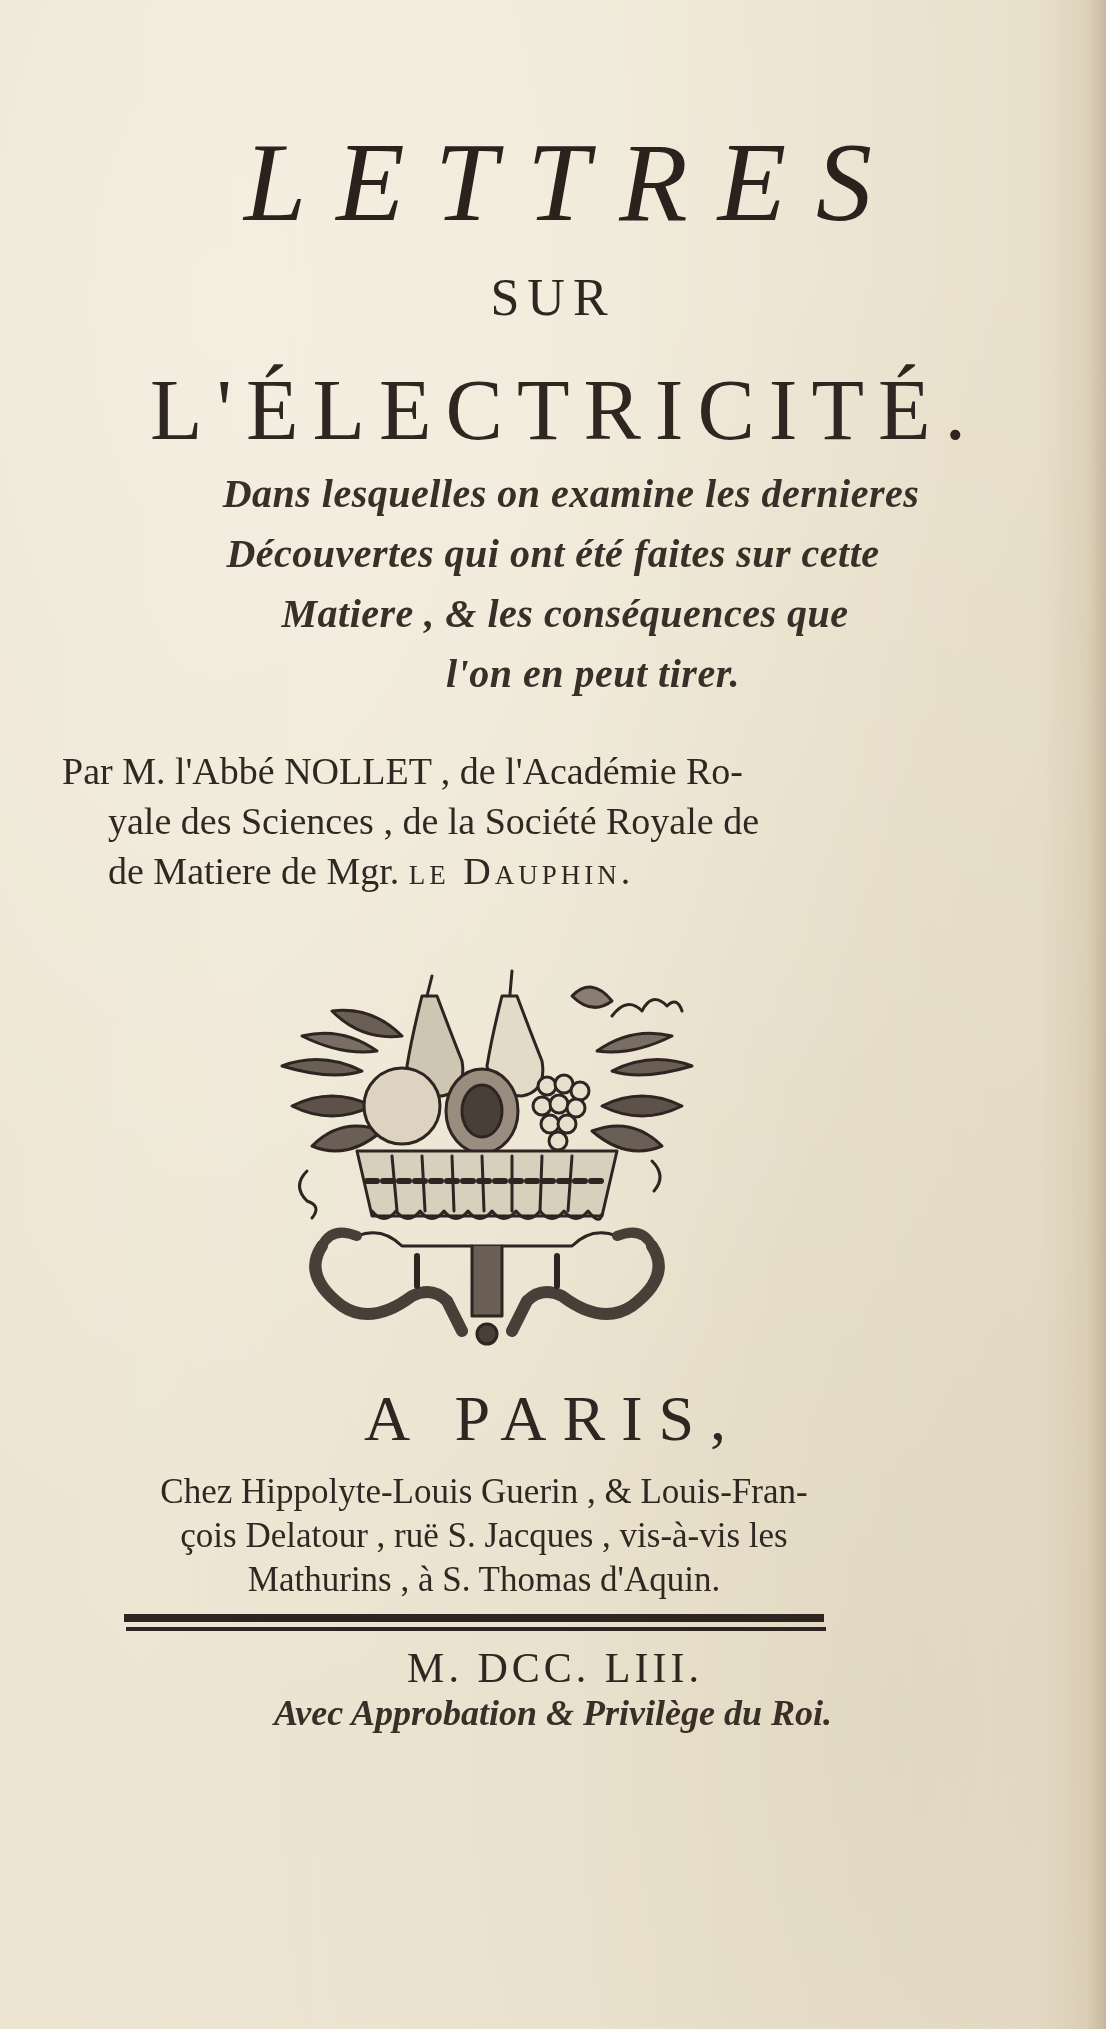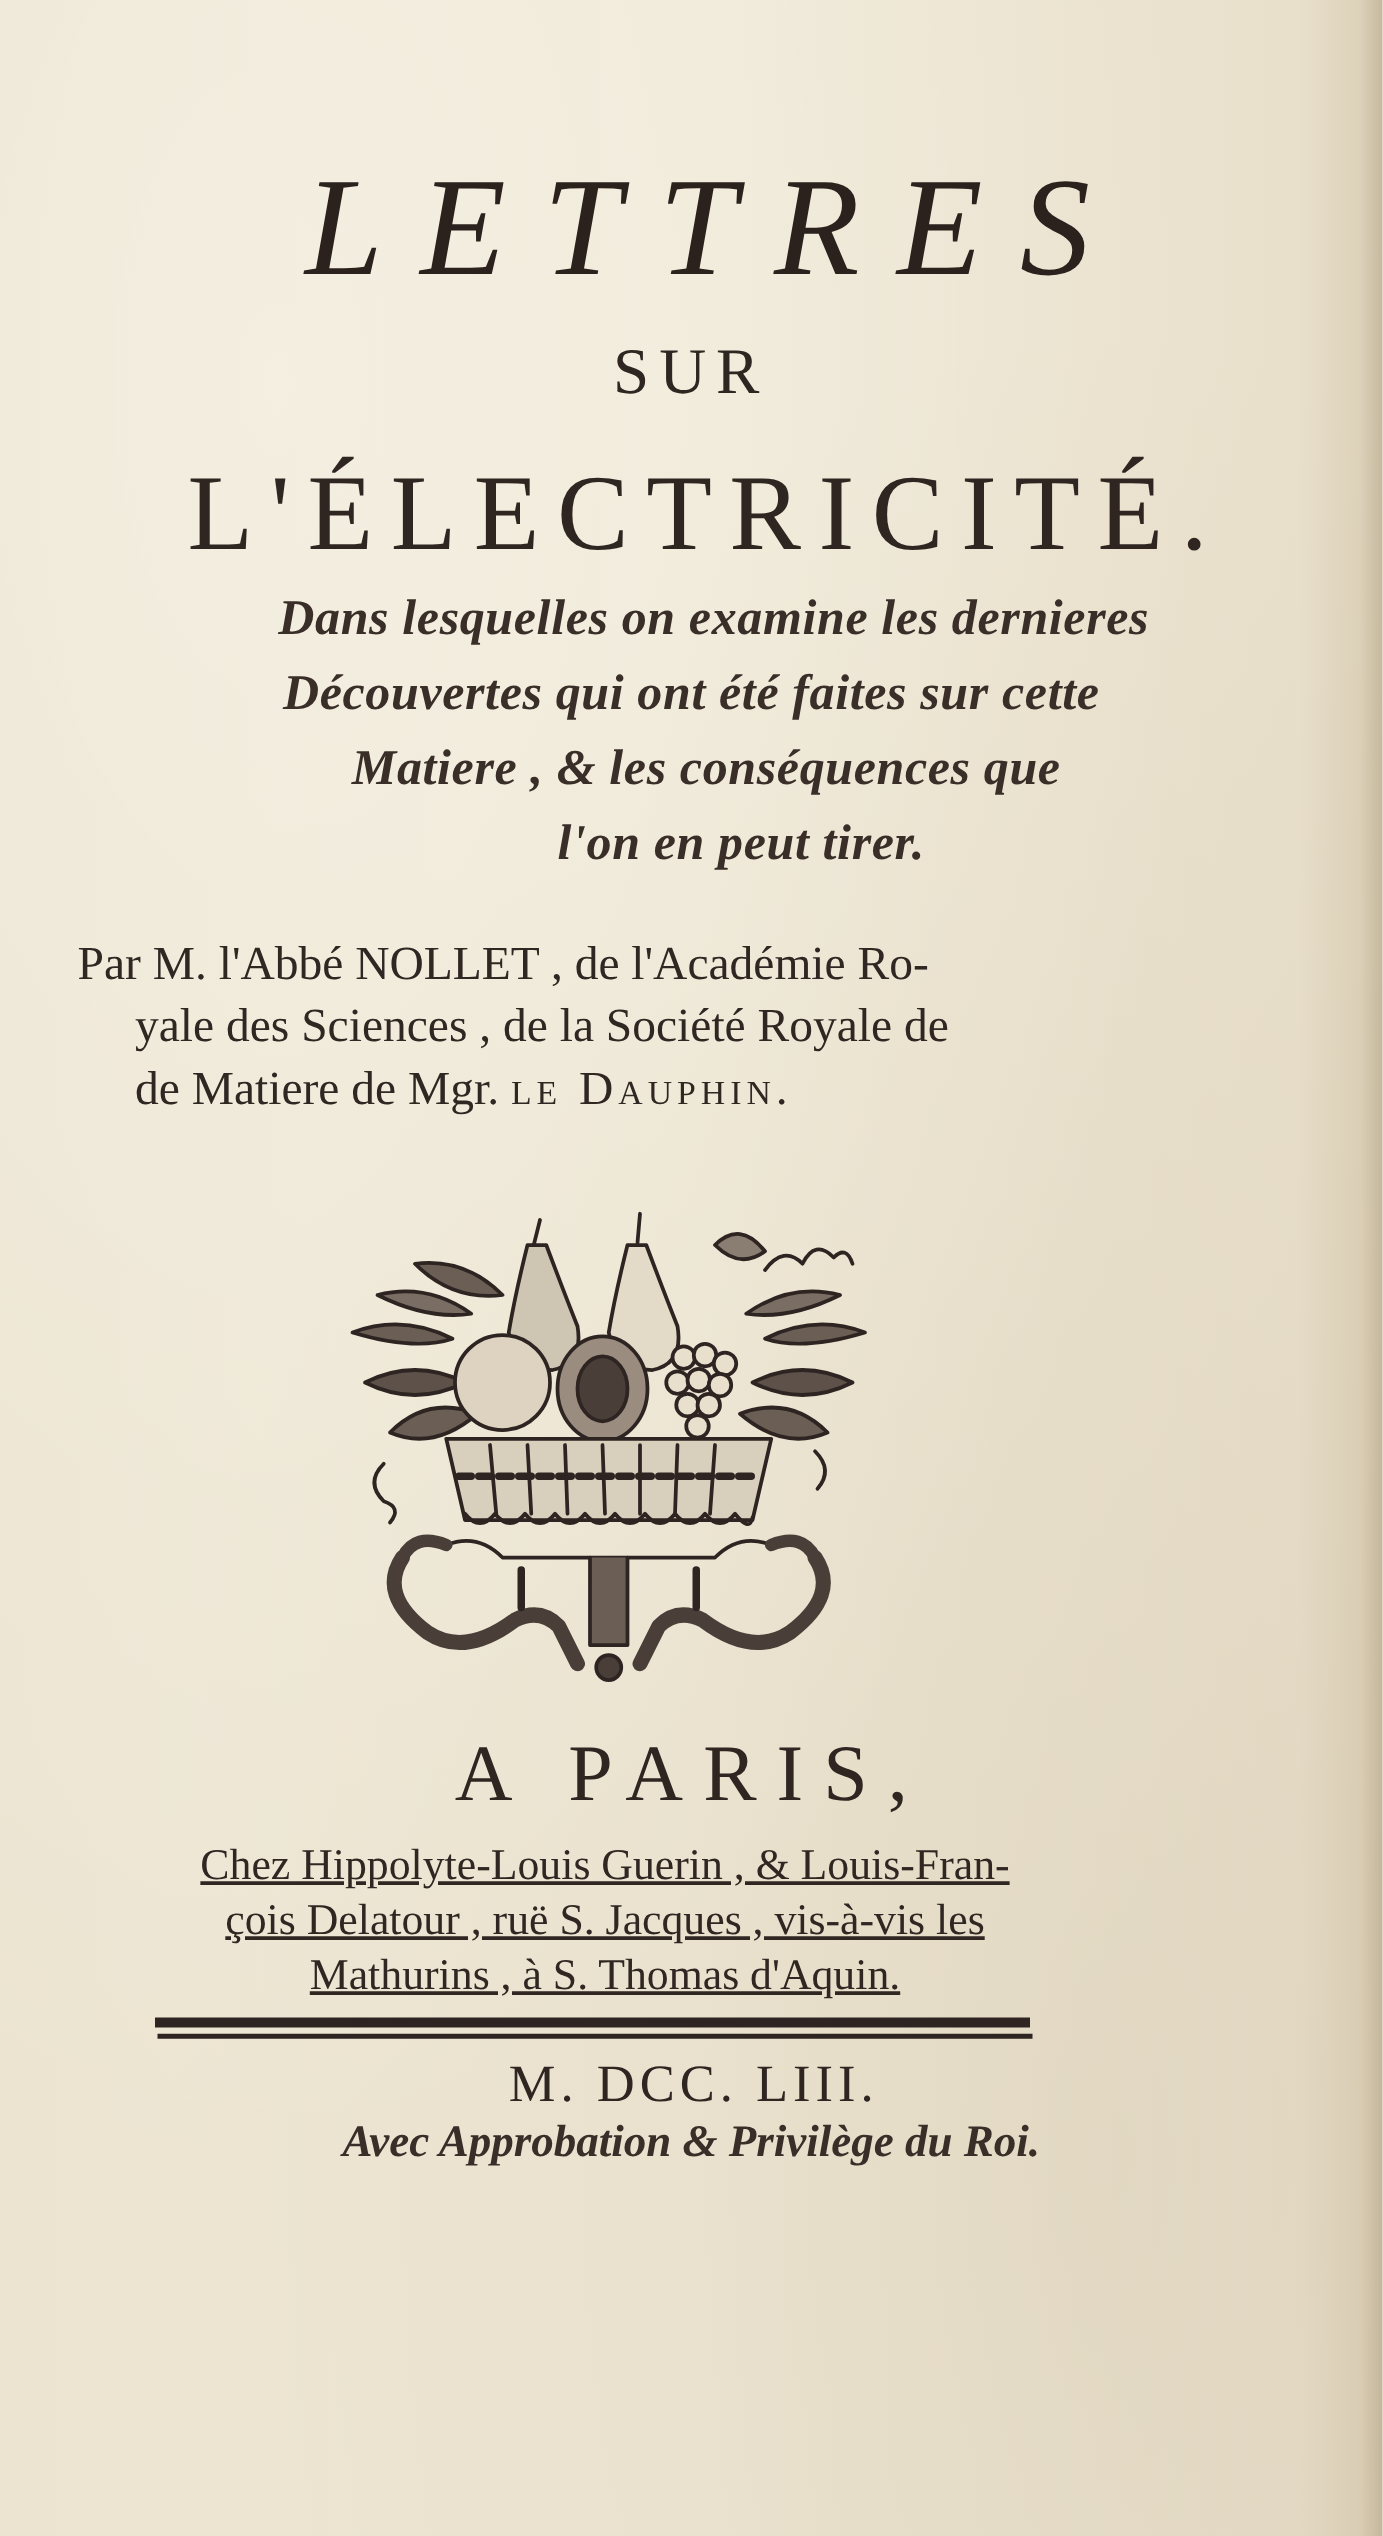--- a/index.html
+++ b/index.html
@@ -40,21 +40,21 @@
   }
   .author .a-line { display:block; white-space:nowrap; }
   .author .indent { padding-left:46px; }
   .sc { font-variant:small-caps; letter-spacing:4px; }
   .ornament {
     position:absolute; left:262px; top:956px; width:450px; height:400px;
   }
   .paris { top:1382px; font-size:64px; letter-spacing:16px; }
   .printer {
     position:absolute; left:44px; top:1470px; width:880px;
-    font-size:35px; line-height:44px; text-align:center; color:#302723;text-decoration:underline;
+    font-size:35px; line-height:44px; text-align:center; color:#302723;
   }
   .printer .p-line { display:block; white-space:nowrap; }
   .rule {
     position:absolute; left:124px; width:700px; background:#2e2522;
   }
   .rule1 { top:1614px; height:8px; }
   .rule2 { top:1627px; height:4px; left:126px; }
   .year { top:1644px; font-size:42px; letter-spacing:4px; padding-left:2px; }
   .approb { top:1692px; font-size:36px; font-style:italic; font-weight:bold; color:#3a2e29; padding-right:16px; }
 </style>

